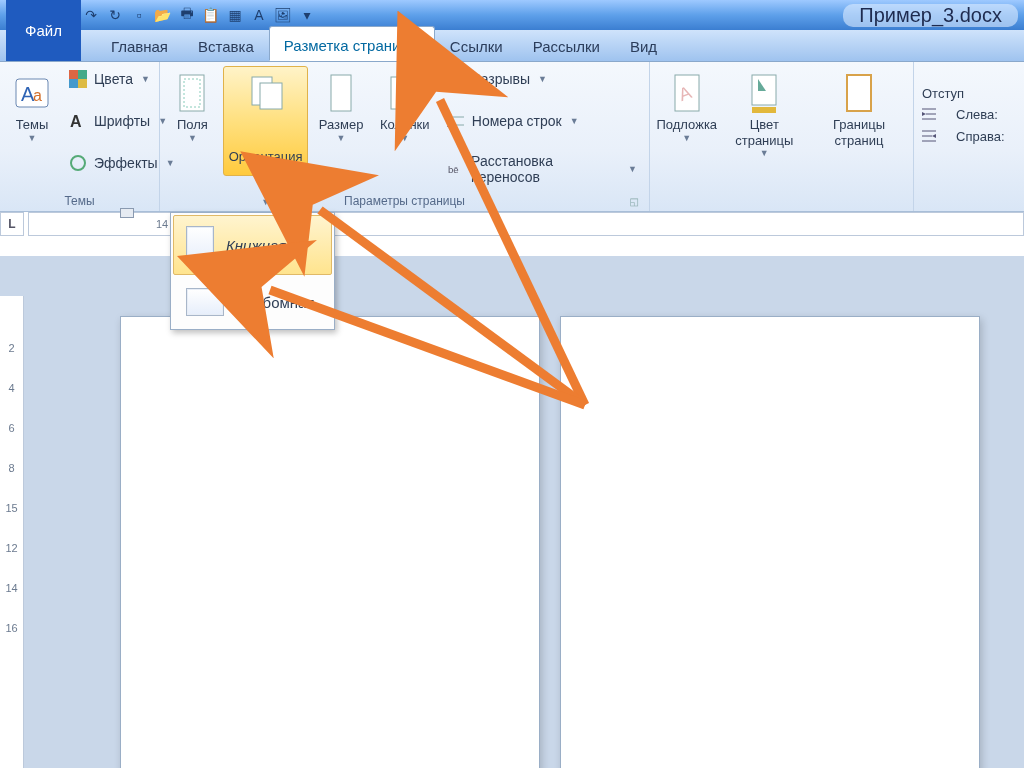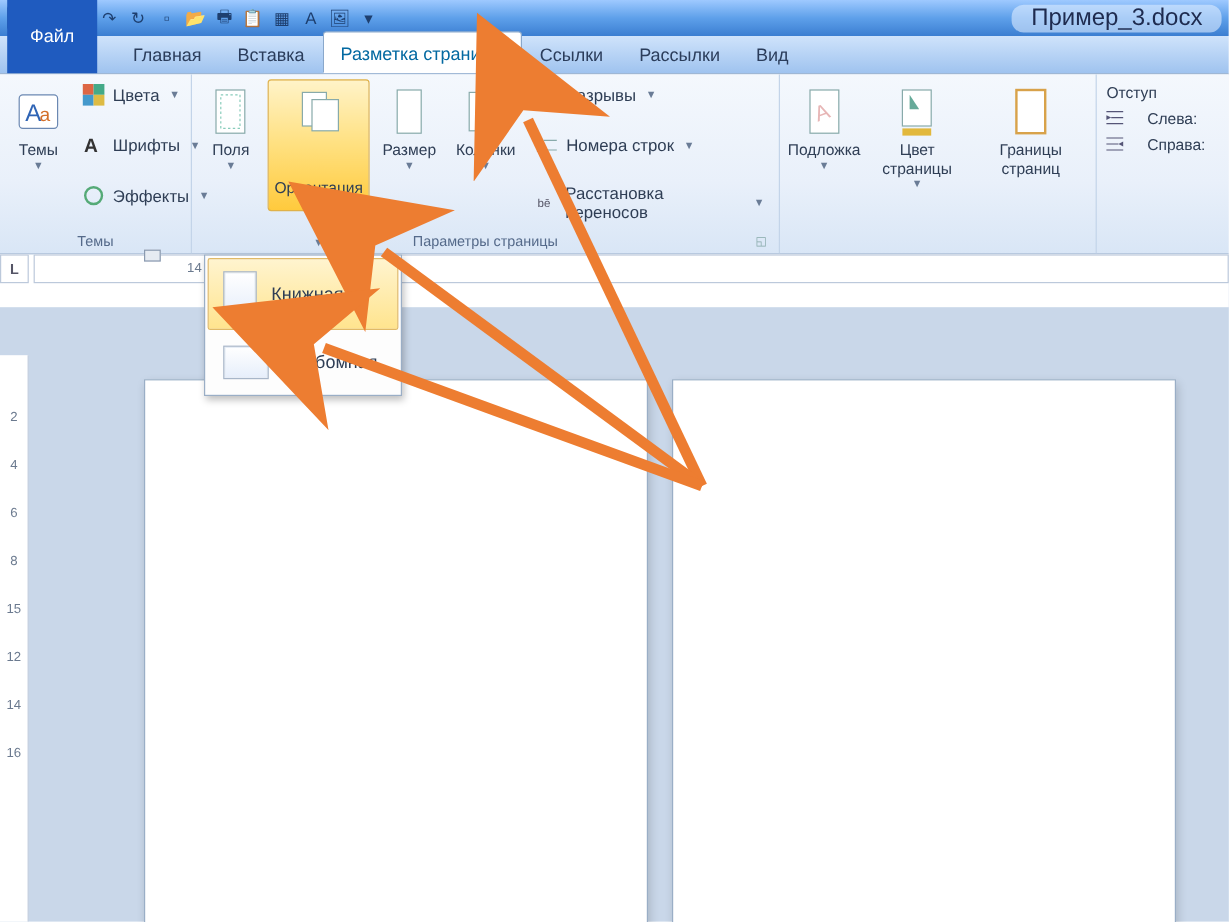--- a/index.html
+++ b/index.html
@@ -108,20 +108,21 @@
   }
   .orient-item {
     display: flex; align-items: center; gap: 12px;
     padding: 10px 12px;
     font-size: 15px; color: #2f3e55;
     border: 1px solid transparent; margin: 2px; border-radius: 2px;
   }
   .orient-item.sel {
     background: linear-gradient(to bottom, #fff4cf 0%, #ffe48e 100%);
     border: 1px solid #e0b967;
+    font-style: italic;
   }
   .page-portrait, .page-landscape {
     border: 1px solid #a8b6c9; background: linear-gradient(to bottom, #fff, #e6eefb);
     box-shadow: 0 0 0 1px #e7edf6 inset;
   }
   .page-portrait { width: 28px; height: 38px; }
   .page-landscape { width: 38px; height: 28px; }
 
   
   .workspace {
@@ -362,21 +363,21 @@
         <div class="bicon">
           <svg class="ico" viewBox="0 0 40 44">
               <rect x="8" y="4" width="24" height="36" fill="#fff" stroke="#d8a24a" stroke-width="2"></rect>
             </svg>
         </div>
         <div class="blabel">Границы страниц</div>
       </div>
     </div>
   </div>
 
-  <div class="group" style="min-width:110px; border-right:none;">
+  <div class="group" style="min-width:110px; border-right:none;margin-top:16px;">
     <div class="indent-rows">
       <div class="indent-head">Отступ</div>
       <div class="indent-row">
         <div class="iicon">
           <svg class="ico" viewBox="0 0 18 18">
               <line x1="2" y1="4" x2="16" y2="4" stroke="#557"></line>
               <line x1="6" y1="9" x2="16" y2="9" stroke="#557"></line>
               <line x1="2" y1="14" x2="16" y2="14" stroke="#557"></line>
               <polygon points="2,7 6,9 2,11" fill="#557"></polygon>
             </svg>

